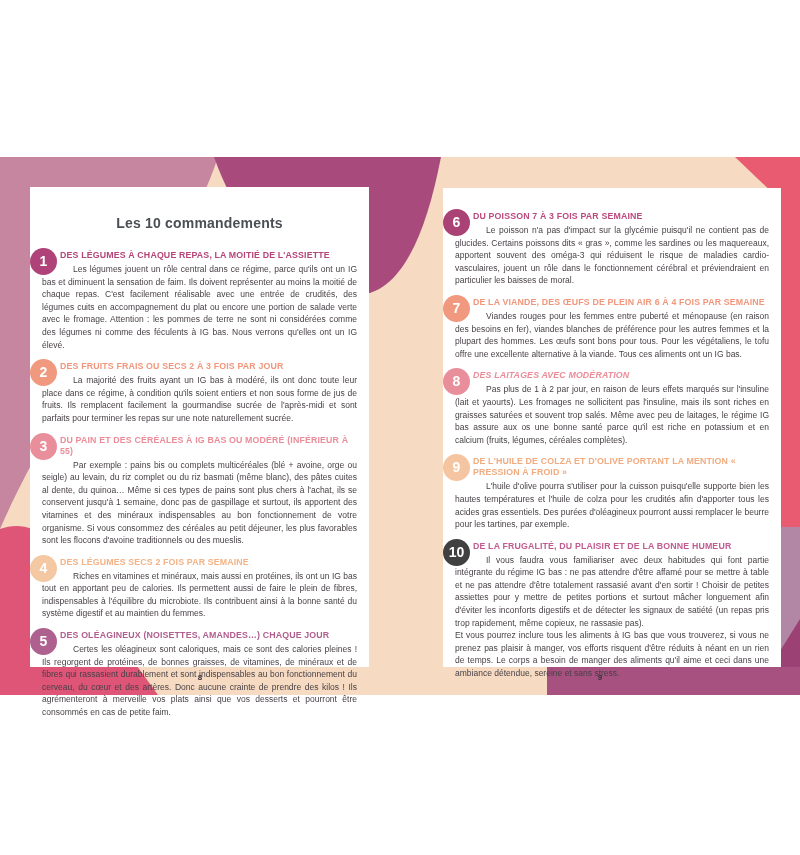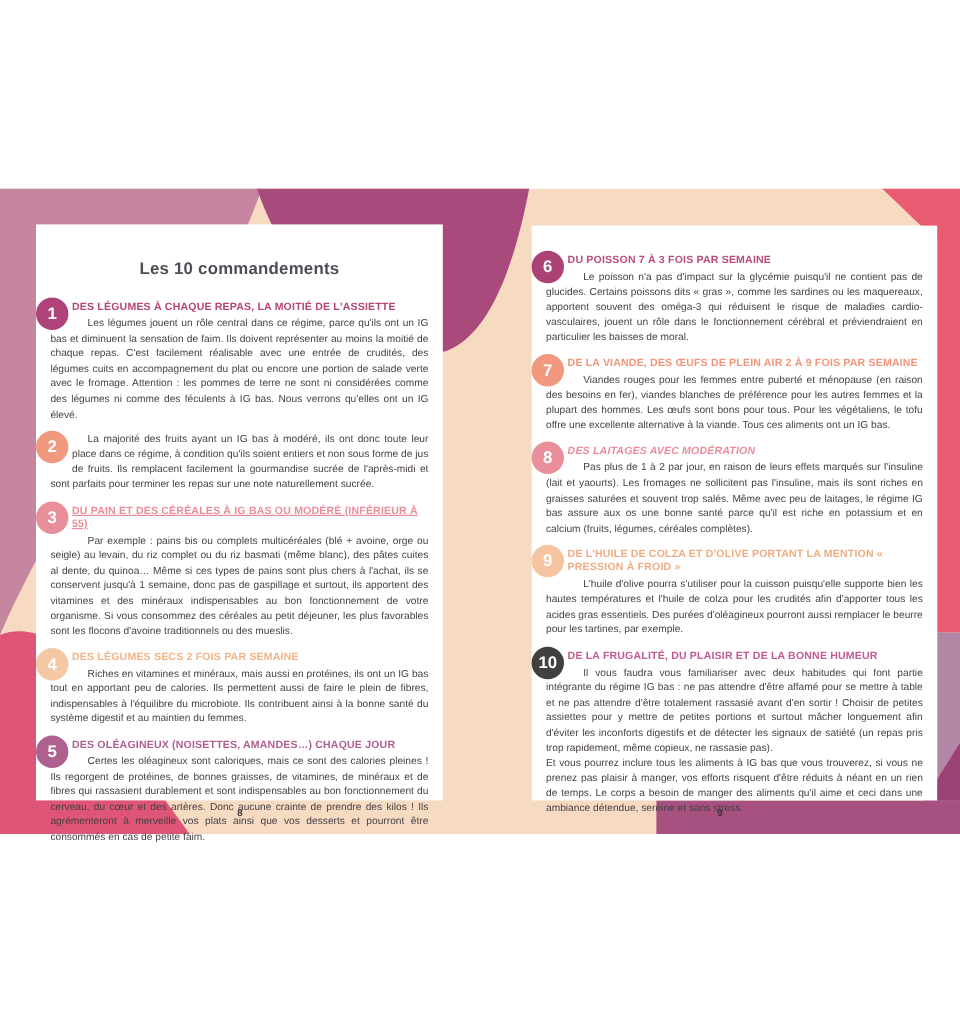--- a/index.html
+++ b/index.html
@@ -63,26 +63,27 @@
   </div>
 
   <div class="item">
     <div class="num" style="background-color: rgb(175, 66, 120);">1</div>
     <h3 style="color: rgb(181, 69, 121);">DES LÉGUMES À CHAQUE REPAS, LA MOITIÉ DE L'ASSIETTE</h3>
     <p>Les légumes jouent un rôle central dans ce régime, parce qu'ils ont un IG bas et diminuent la sensation de faim. Ils doivent représenter au moins la moitié de chaque repas. C'est facilement réalisable avec une entrée de crudités, des légumes cuits en accompagnement du plat ou encore une portion de salade verte avec le fromage. Attention : les pommes de terre ne sont ni considérées comme des légumes ni comme des féculents à IG bas. Nous verrons qu'elles ont un IG élevé.</p>
   </div>
 
   <div class="item">
     <div class="num" style="background-color: rgb(240, 153, 127);">2</div>
+    <h3 style="color: rgb(242, 150, 123);">DES FRUITS FRAIS OU SECS 2 À 3 FOIS PAR JOUR</h3>
     <p>La majorité des fruits ayant un IG bas à modéré, ils ont donc toute leur place dans ce régime, à condition qu'ils soient entiers et non sous forme de jus de fruits. Ils remplacent facilement la gourmandise sucrée de l'après-midi et sont parfaits pour terminer les repas sur une note naturellement sucrée.</p>
   </div>
 
   <div class="item">
     <div class="num" style="background-color: rgb(233, 143, 155);">3</div>
-    <h3 style="color: rgb(234, 141, 153); text-decoration: underline;">DU PAIN ET DES CÉRÉALES À IG BAS OU MODÉRÉ (INFÉRIEUR À 55)</h3>
+    <h3 style="color: rgb(234, 141, 153);">DU PAIN ET DES CÉRÉALES À IG BAS OU MODÉRÉ (INFÉRIEUR À 55)</h3>
     <p>Par exemple : pains bis ou complets multicéréales (blé + avoine, orge ou seigle) au levain, du riz complet ou du riz basmati (même blanc), des pâtes cuites al dente, du quinoa… Même si ces types de pains sont plus chers à l'achat, ils se conservent jusqu'à 1 semaine, donc pas de gaspillage et surtout, ils apportent des vitamines et des minéraux indispensables au bon fonctionnement de votre organisme. Si vous consommez des céréales au petit déjeuner, les plus favorables sont les flocons d'avoine traditionnels ou des mueslis.</p>
   </div>
 
   <div class="item">
     <div class="num" style="background-color: rgb(244, 200, 162);">4</div>
     <h3 style="color: rgb(244, 178, 133);">DES LÉGUMES SECS 2 FOIS PAR SEMAINE</h3>
     <p>Riches en vitamines et minéraux, mais aussi en protéines, ils ont un IG bas tout en apportant peu de calories. Ils permettent aussi de faire le plein de fibres, indispensables à l'équilibre du microbiote. Ils contribuent ainsi à la bonne santé du système digestif et au maintien du femmes.</p>
   </div>
 
   <div class="item">
@@ -94,21 +95,21 @@
 
 <div class="page page-right">
   <div class="item item-first">
     <div class="num" style="background-color: rgb(171, 66, 118);">6</div>
     <h3 style="color: rgb(187, 74, 126);">DU POISSON 7 À 3 FOIS PAR SEMAINE</h3>
     <p>Le poisson n'a pas d'impact sur la glycémie puisqu'il ne contient pas de glucides. Certains poissons dits « gras », comme les sardines ou les maquereaux, apportent souvent des oméga-3 qui réduisent le risque de maladies cardio-vasculaires, jouent un rôle dans le fonctionnement cérébral et préviendraient en particulier les baisses de moral.</p>
   </div>
 
   <div class="item">
     <div class="num" style="background-color: rgb(240, 153, 127);">7</div>
-    <h3 style="color: rgb(242, 150, 123);">DE LA VIANDE, DES ŒUFS DE PLEIN AIR 2 À 9 FOIS PAR SEMAINE</h3>
+    <h3 style="color: rgb(242, 150, 123);">DE LA VIANDE, DES ŒUFS DE PLEIN AIR 6 À 4 FOIS PAR SEMAINE</h3>
     <p>Viandes rouges pour les femmes entre puberté et ménopause (en raison des besoins en fer), viandes blanches de préférence pour les autres femmes et la plupart des hommes. Les œufs sont bons pour tous. Pour les végétaliens, le tofu offre une excellente alternative à la viande. Tous ces aliments ont un IG bas.</p>
   </div>
 
   <div class="item">
     <div class="num" style="background-color: rgb(233, 143, 155);">8</div>
     <h3 style="color: rgb(234, 141, 153); font-style: italic;">DES LAITAGES AVEC MODÉRATION</h3>
     <p>Pas plus de 1 à 2 par jour, en raison de leurs effets marqués sur l'insuline (lait et yaourts). Les fromages ne sollicitent pas l'insuline, mais ils sont riches en graisses saturées et souvent trop salés. Même avec peu de laitages, le régime IG bas assure aux os une bonne santé parce qu'il est riche en potassium et en calcium (fruits, légumes, céréales complètes).</p>
   </div>
 
   <div class="item">

